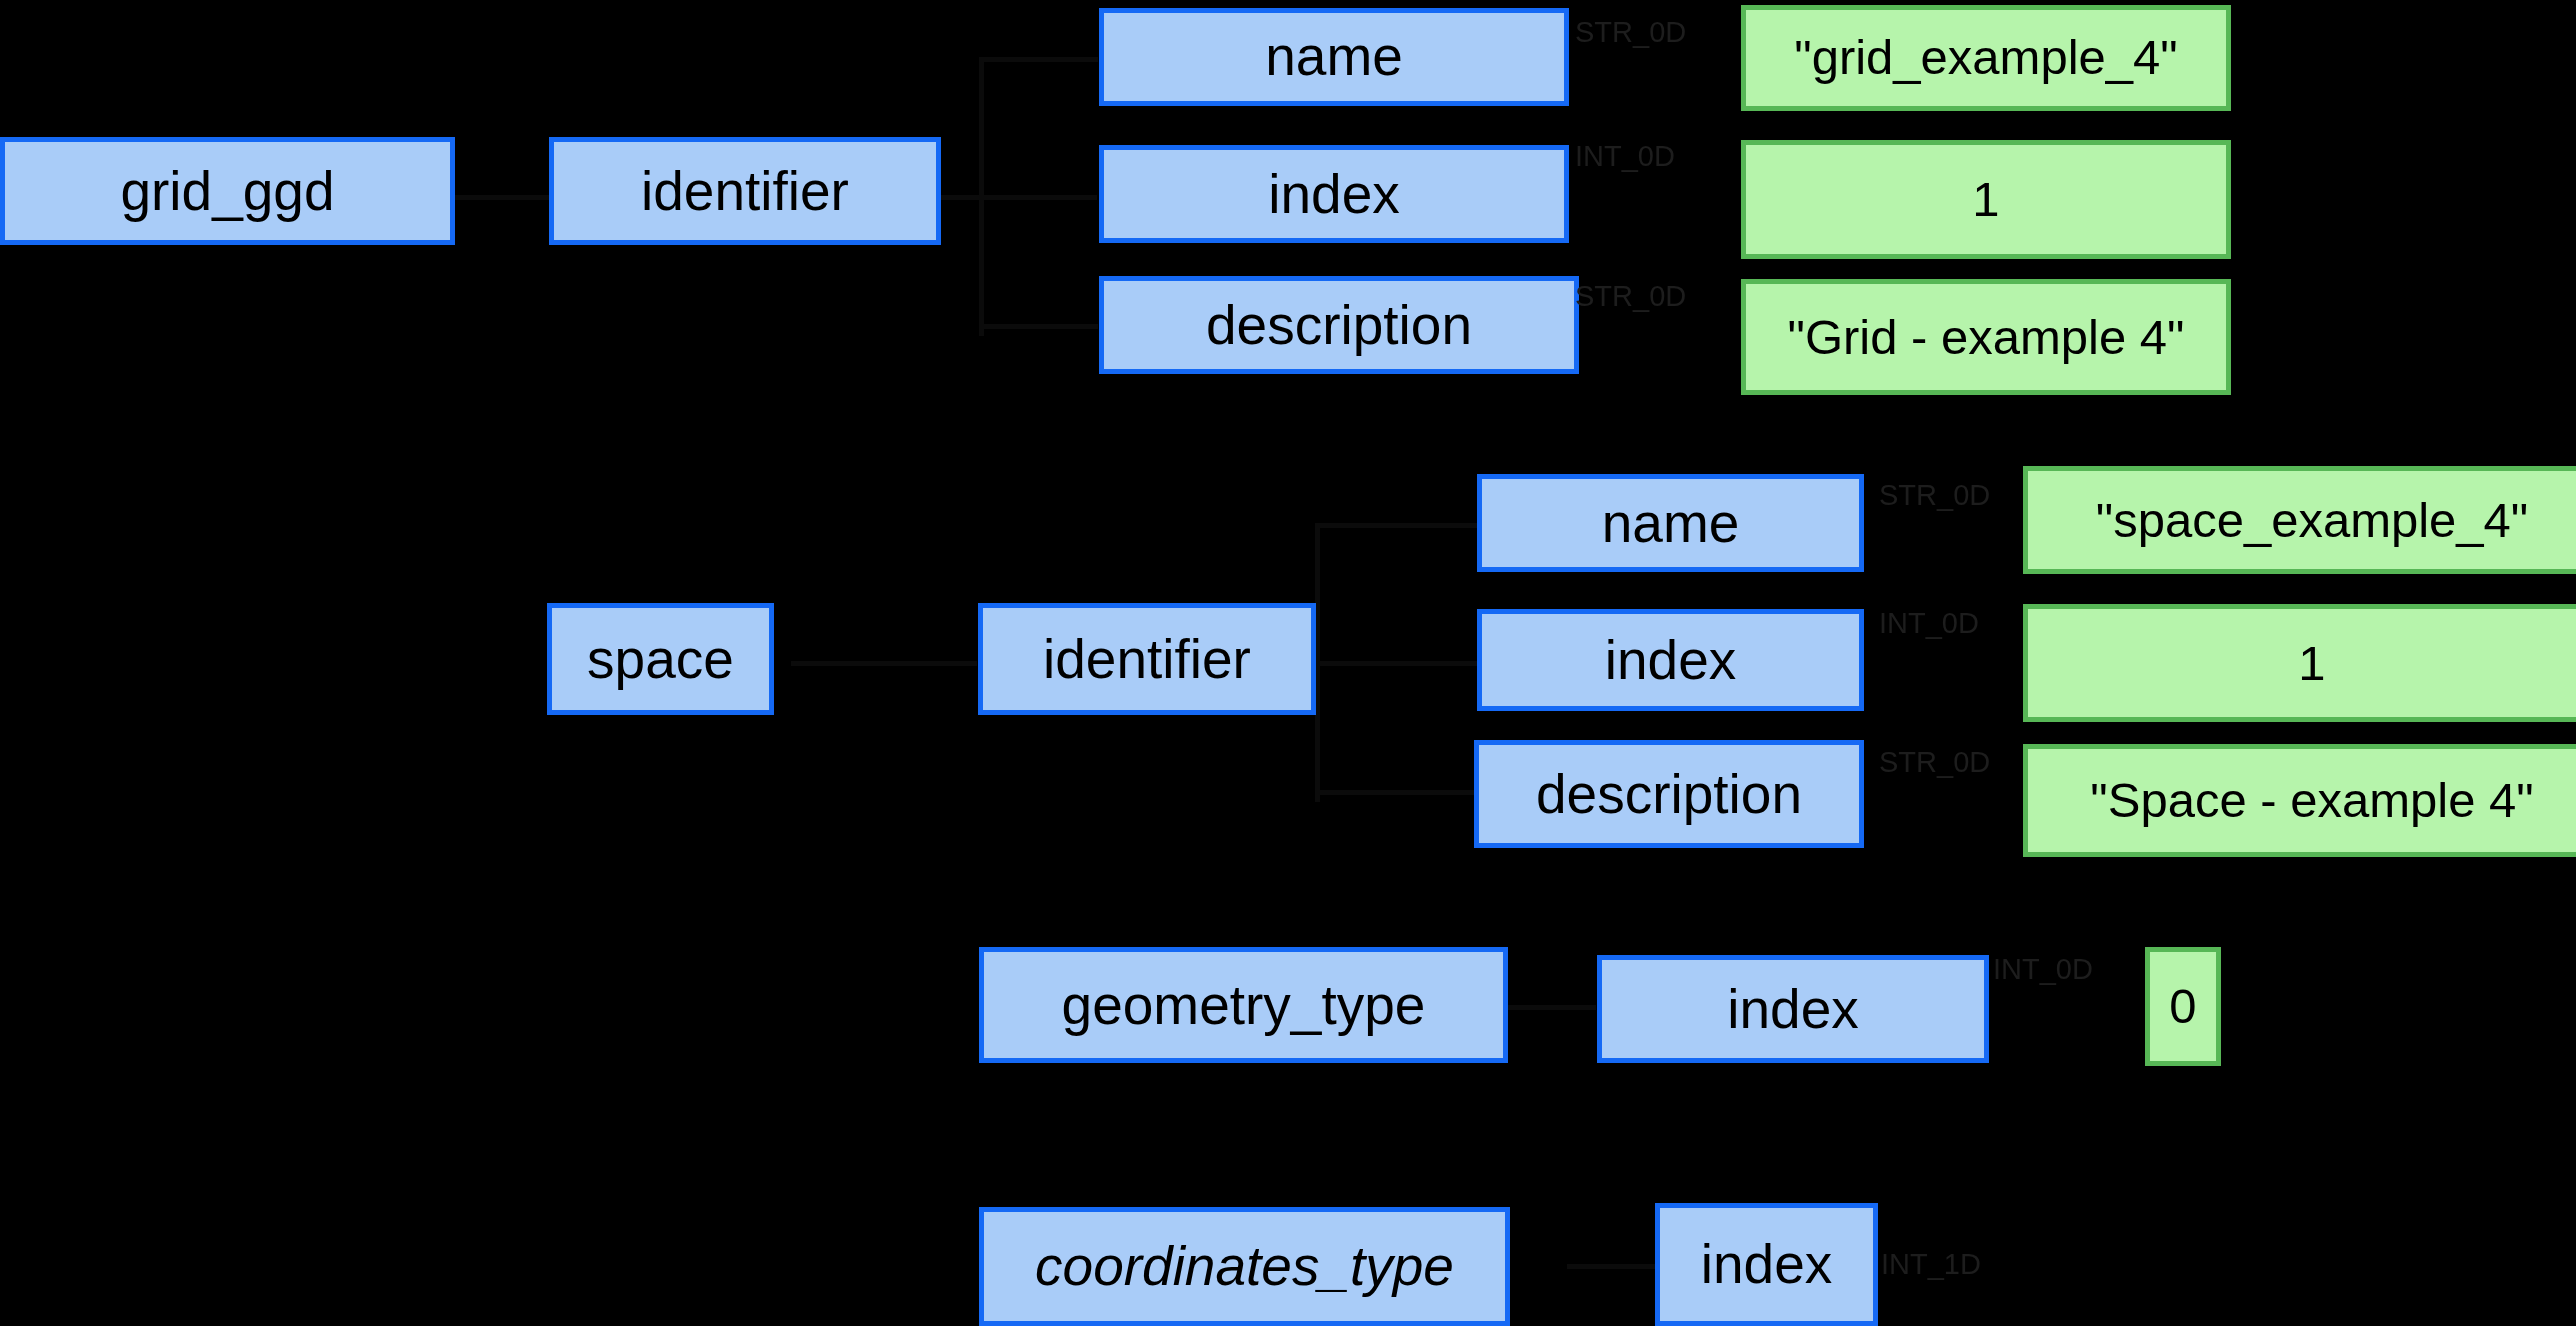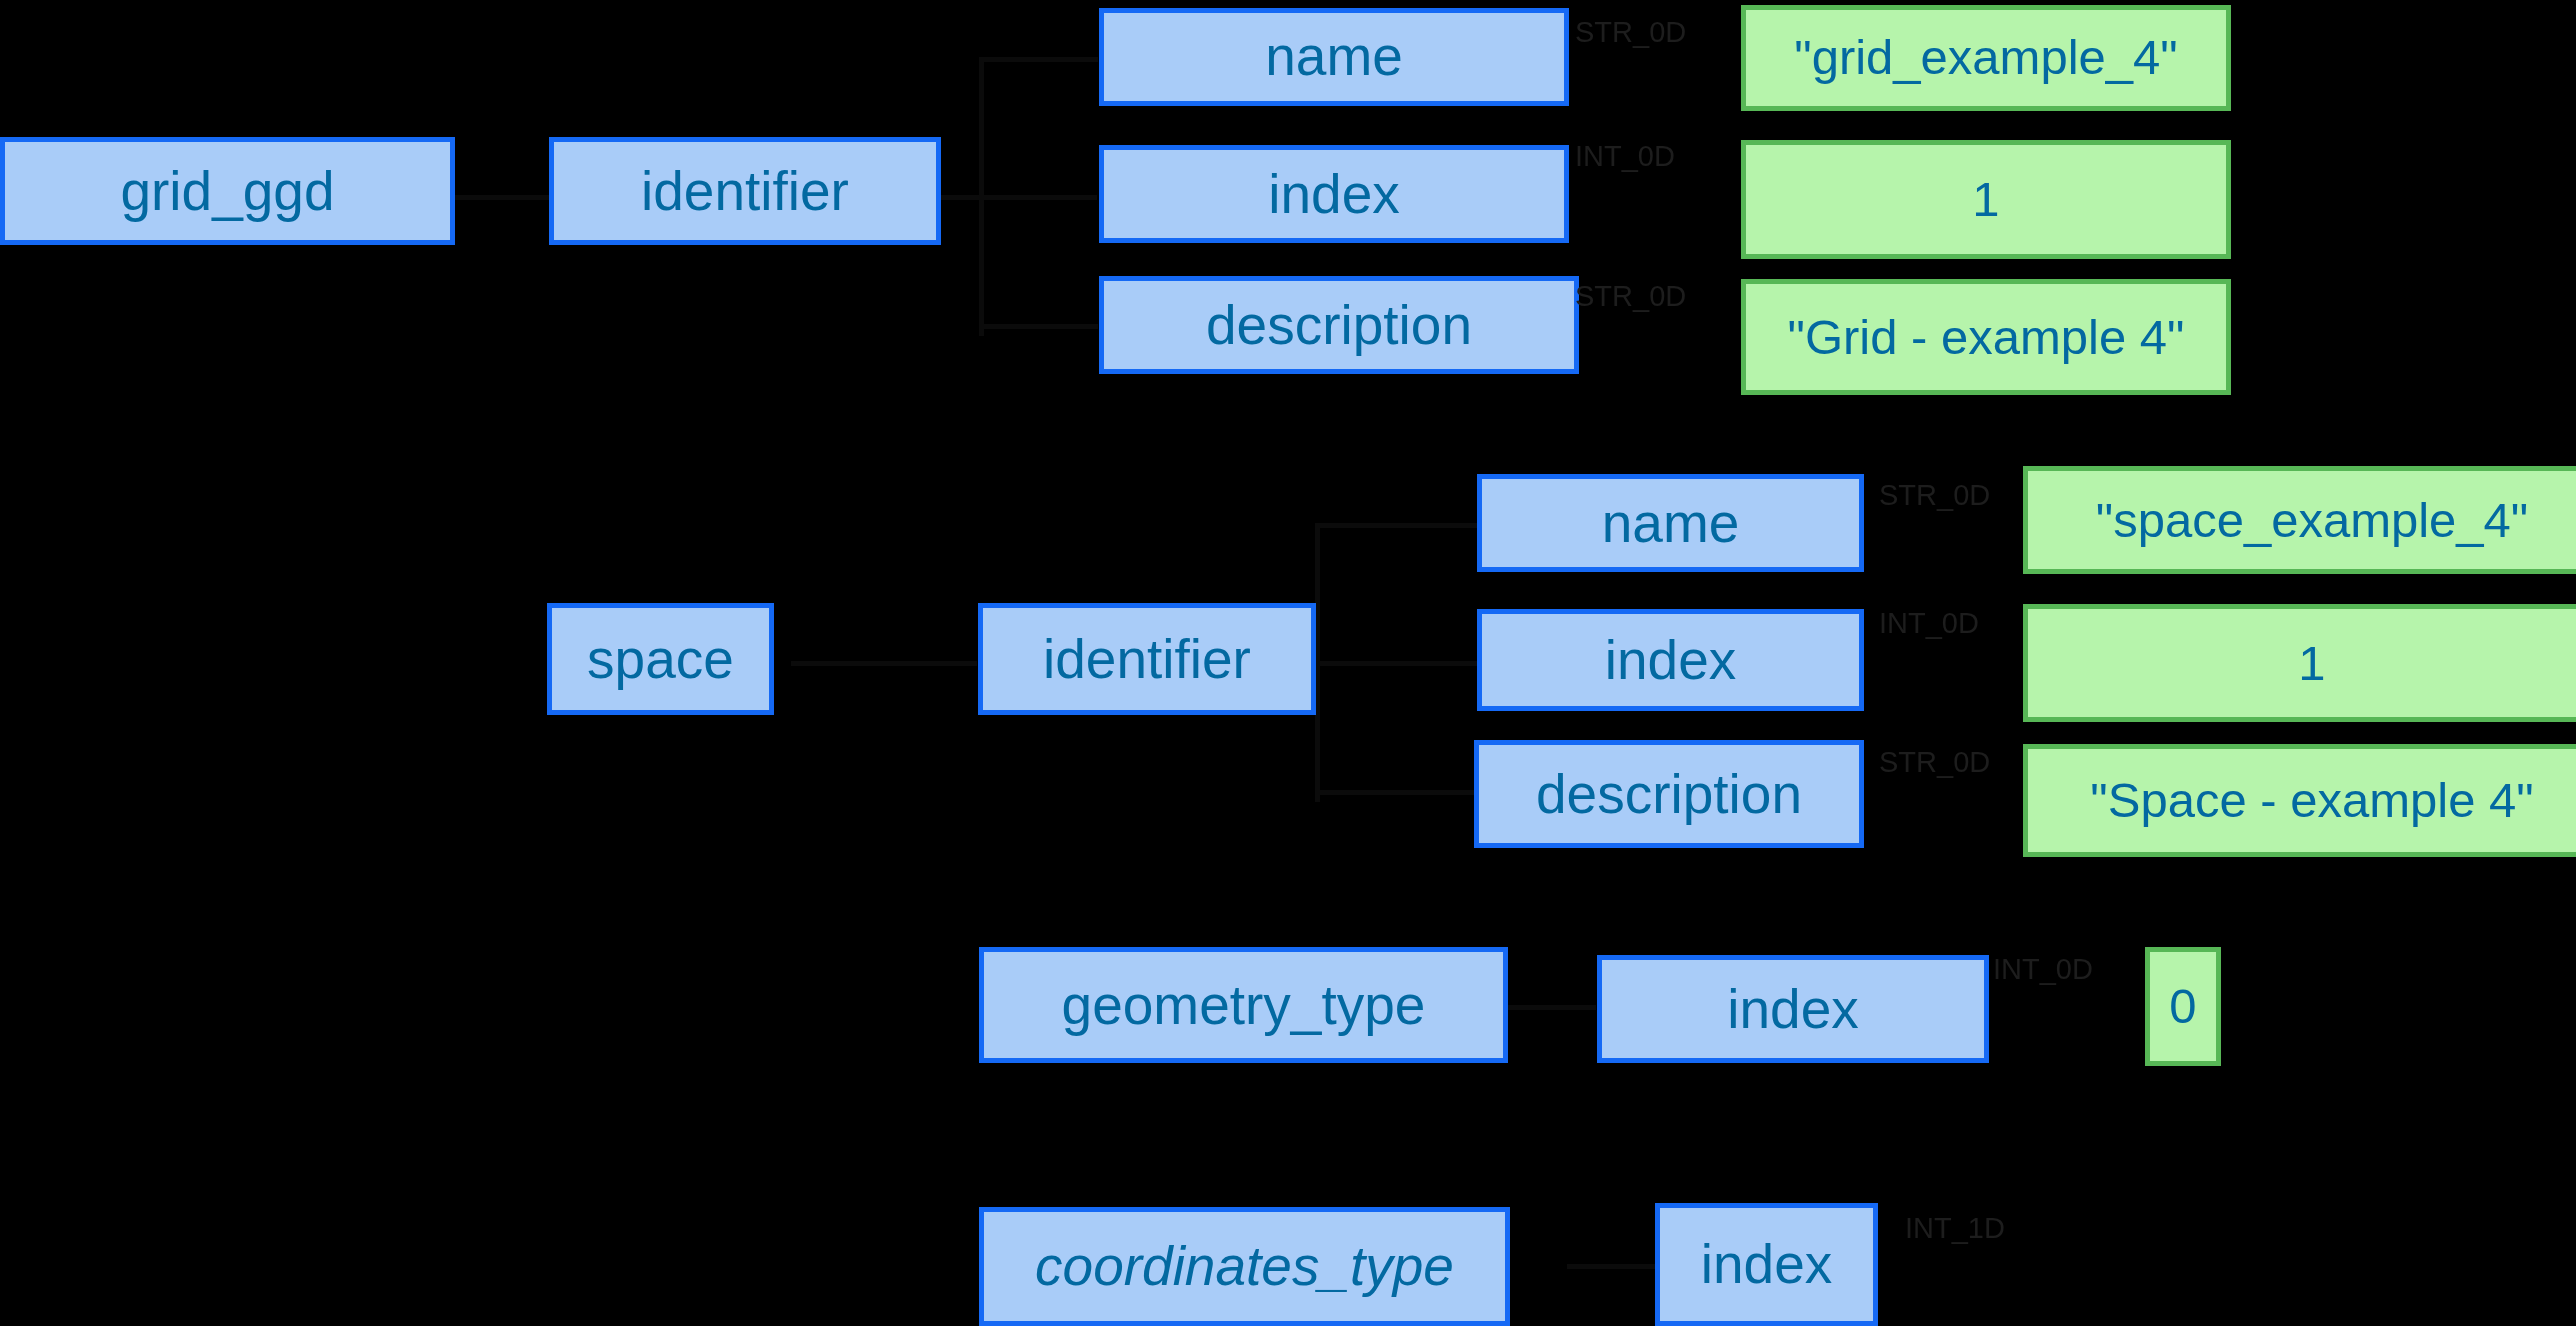--- a/index.html
+++ b/index.html
@@ -18,21 +18,21 @@
 
   
   .node {
     position: absolute;
     box-sizing: border-box;
     display: flex;
     align-items: center;
     justify-content: center;
     text-align: center;
     white-space: nowrap;
-    color: #0369a1;
+    color: #000000;
     line-height: 1;
   }
 
   .node.blue {
     background: #a9ccf8;
     border: 5.9px solid #1569f5;
     font-size: 55px;
   }
 
   .node.green {
@@ -169,17 +169,17 @@
   </div>
 
   <div class="node blue" style="left:979px; top:1207px; width:531px; height:119px;font-style:italic;">
     <span>coordinates_type</span>
   </div>
 
   <div class="node blue" style="left:1655px; top:1203px; width:223px; height:123px;">
     <span>index</span>
   </div>
 
-  <div class="edge-label" style="left:1881px; top:1214px;margin-left:24px;">INT_1D</div>
+  <div class="edge-label" style="left:1881px; top:1250px;">INT_1D</div>
 
 
 </div>
 
 
 </body></html>

